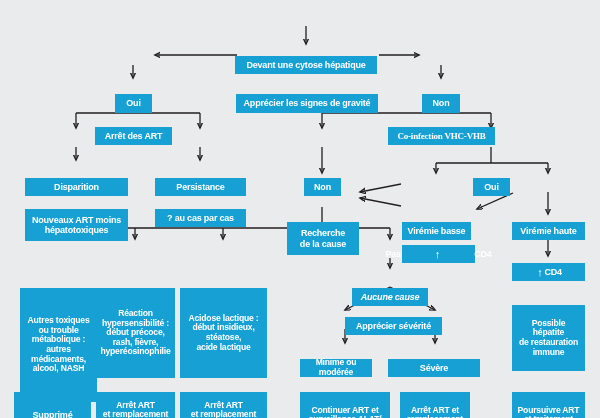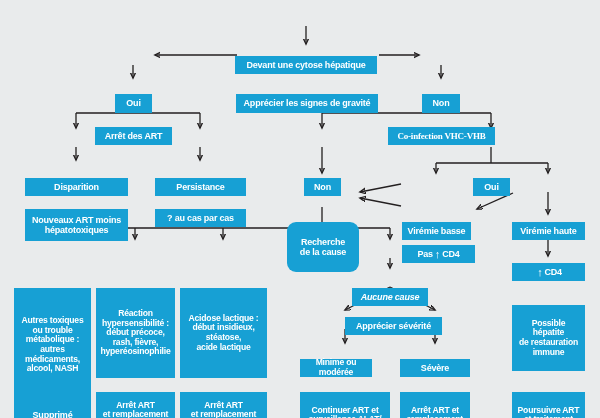--- a/index.html
+++ b/index.html
@@ -140,39 +140,39 @@
 
   <div class="node" style="left:25px;top:161px;width:103px;height:32px;">Nouveaux ART moins
 hépatotoxiques</div>
 
   <div class="node" style="left:155px;top:161px;width:91px;height:18px;">? au cas par cas</div>
 
   <div class="node" style="left:304px;top:130px;width:37px;height:18px;">Non</div>
 
   <div class="node" style="left:473px;top:130px;width:37px;height:18px;">Oui</div>
 
-  <div class="node" style="left:287px;top:174px;width:72px;height:50px;border-radius:9px;">Recherche
+  <div class="node" style="left:287px;top:174px;width:72px;height:33px;">Recherche
 de la cause</div>
 
   <div class="node" style="left:402px;top:174px;width:69px;height:18px;">Virémie basse</div>
 
-  <div class="node" style="left:402px;top:197px;width:73px;height:18px;">
+  <div class="node" style="left:402px;top:197px;width:73px;height:18px;gap:32px;">
     <span>Pas</span>
     <span class="arrowglyph">↑</span>
     <span>CD4</span>
   </div>
 
   <div class="node" style="left:512px;top:174px;width:73px;height:18px;">Virémie haute</div>
 
   <div class="node" style="left:512px;top:215px;width:73px;height:18px;">
     <span class="arrowglyph">↑</span>
     <span>CD4</span>
   </div>
 
-  <div class="node small" style="left:14px;top:240px;width:77px;height:114px;">Autres toxiques
+  <div class="node small" style="left:20px;top:240px;width:77px;height:114px;">Autres toxiques
 ou trouble
 métabolique :
 autres
 médicaments,
 alcool, NASH</div>
 
   <div class="node small" style="left:96px;top:240px;width:79px;height:90px;">Réaction
 hypersensibilité :
 début précoce,
 rash, fièvre,
@@ -182,21 +182,21 @@
 début insidieux,
 stéatose,
 acide lactique</div>
 
   <div class="node" style="left:352px;top:240px;width:76px;height:18px;font-style:italic;">Aucune cause</div>
 
   <div class="node" style="left:345px;top:269px;width:97px;height:18px;">Apprécier sévérité</div>
 
   <div class="node small" style="left:300px;top:311px;width:72px;height:18px;">Minime ou modérée</div>
 
-  <div class="node" style="left:400px;top:311px;width:70px;height:18px;">Sévère</div>
+  <div class="node" style="left:388px;top:311px;width:92px;height:18px;">Sévère</div>
 
   <div class="node" style="left:14px;top:344px;width:77px;height:56px;text-decoration:underline;">Supprimé
 ou corrigé</div>
 
   <div class="node small" style="left:96px;top:344px;width:79px;height:56px;">Arrêt ART
 et remplacement
 ART après
 résolution</div>
 
   <div class="node small" style="left:180px;top:344px;width:87px;height:56px;">Arrêt ART

